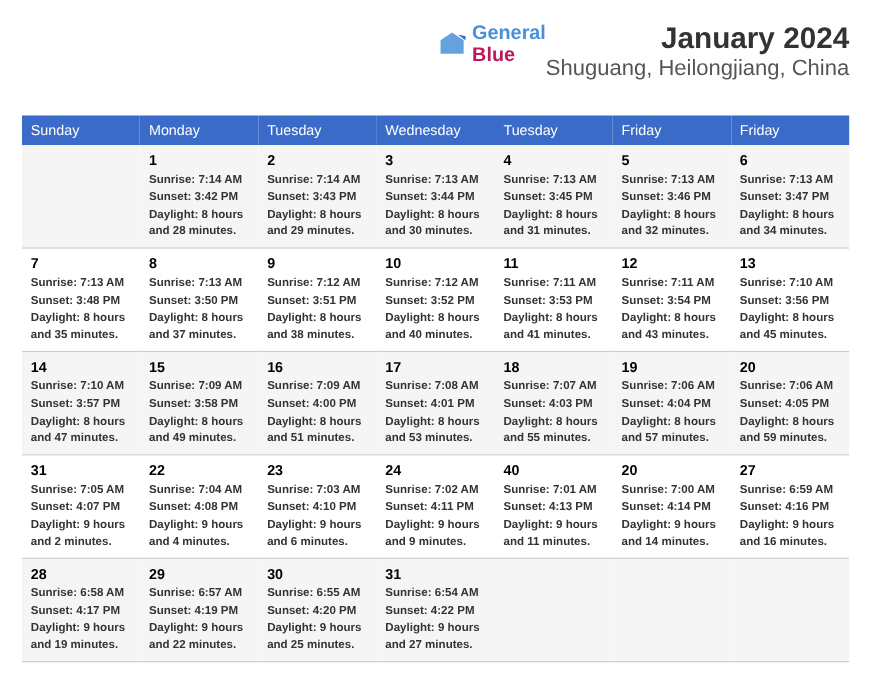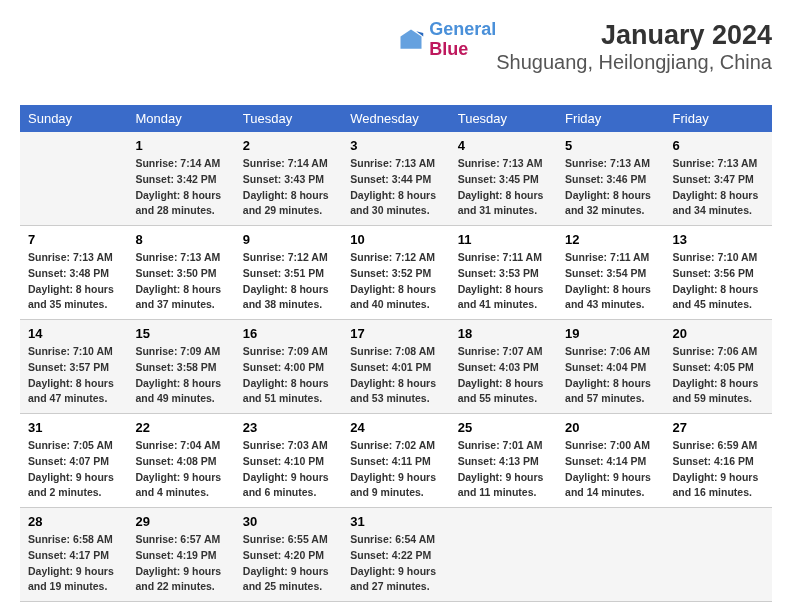--- a/index.html
+++ b/index.html
@@ -220,21 +220,21 @@
         </td>
         <td>
           <span class="day-num">23</span>
           <div class="day-info">Sunrise: 7:03 AM<br>Sunset: 4:10 PM<br>Daylight: 9 hours and 6 minutes.</div>
         </td>
         <td>
           <span class="day-num">24</span>
           <div class="day-info">Sunrise: 7:02 AM<br>Sunset: 4:11 PM<br>Daylight: 9 hours and 9 minutes.</div>
         </td>
         <td>
-          <span class="day-num">25</span>
+          <span class="day-num">40</span>
           <div class="day-info">Sunrise: 7:01 AM<br>Sunset: 4:13 PM<br>Daylight: 9 hours and 11 minutes.</div>
         </td>
         <td>
           <span class="day-num">20</span>
           <div class="day-info">Sunrise: 7:00 AM<br>Sunset: 4:14 PM<br>Daylight: 9 hours and 14 minutes.</div>
         </td>
         <td>
           <span class="day-num">27</span>
           <div class="day-info">Sunrise: 6:59 AM<br>Sunset: 4:16 PM<br>Daylight: 9 hours and 16 minutes.</div>
         </td>

